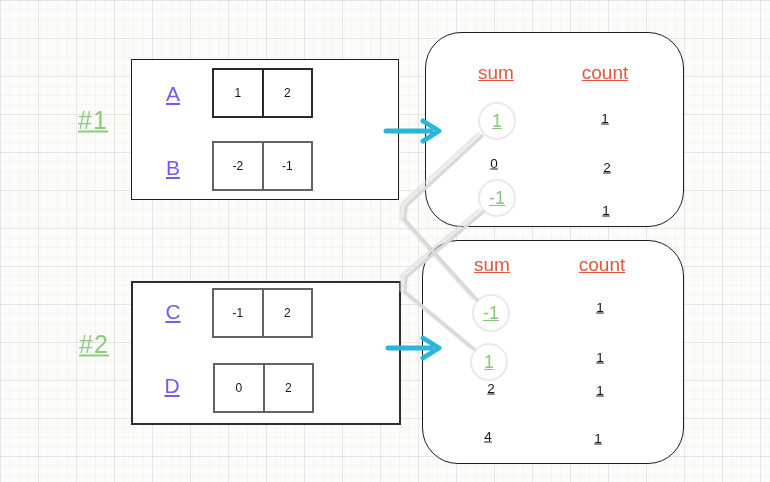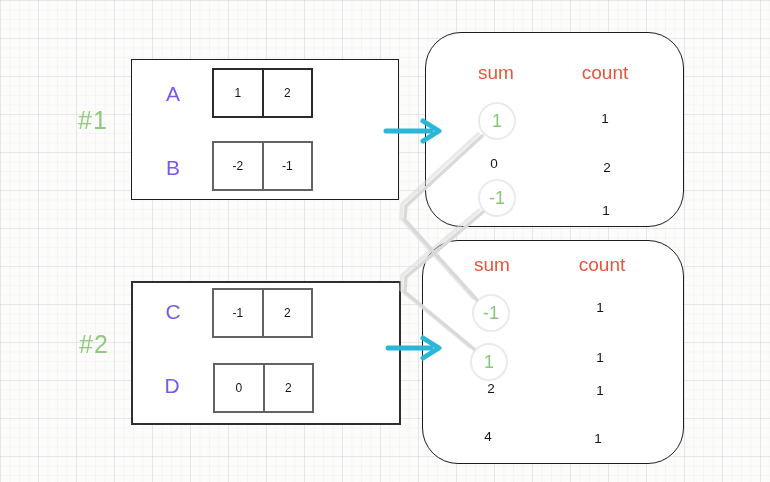--- a/index.html
+++ b/index.html
@@ -13,21 +13,21 @@
     overflow:hidden;
     background-color:#fcfcfb;
     background-image:
       linear-gradient(rgba(206,206,214,.40) 1px, transparent 1px),
       linear-gradient(90deg, rgba(206,206,214,.40) 1px, transparent 1px),
       linear-gradient(rgba(216,208,216,.16) 1px, transparent 1px),
       linear-gradient(90deg, rgba(216,208,216,.16) 1px, transparent 1px);
     background-size:38px 38px,38px 38px,9.5px 9.5px,9.5px 9.5px;
   }
   .abs{position:absolute;}
-  .center{transform:translate(-50%,-50%);display:flex;align-items:center;justify-content:center;white-space:nowrap;}
+  .center{transform:translate(-50%,-50%);display:flex;align-items:center;justify-content:center;white-space:nowrap;text-decoration:underline;}
 
   .group-box{
     position:absolute;
     background:#ffffff;
     border:1.6px solid #1d1d1d;
   }
   .group-box.gray{border:2px solid #2e2e2e;}
 
   .tag{
     color:#92c97e;

